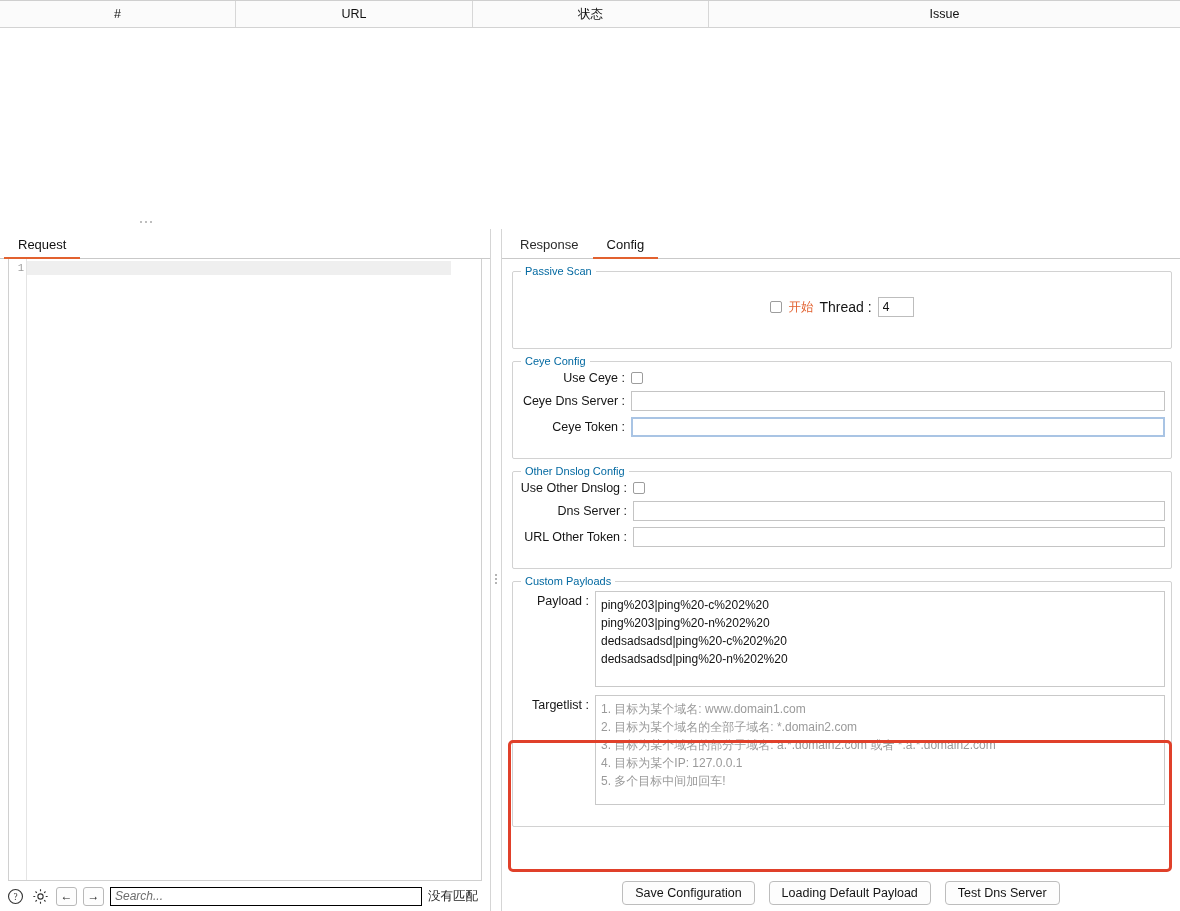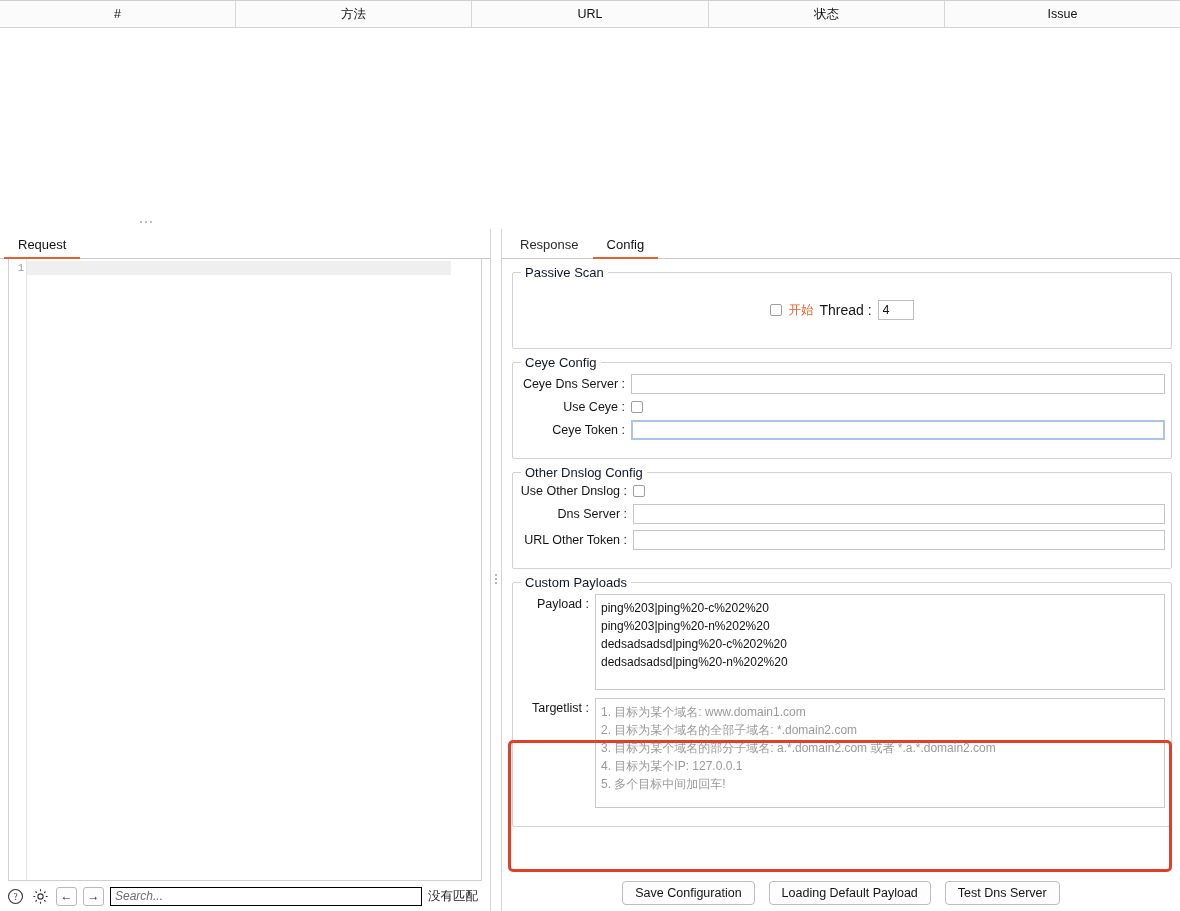--- a/index.html
+++ b/index.html
@@ -237,22 +237,22 @@
   }
   fieldset.group {
     border: 1px solid #d2d2d2;
     border-radius: 2px;
     margin: 0 0 6px 0;
     padding: 4px 6px 6px 6px;
     box-sizing: border-box;
     background: #ffffff;
   }
   fieldset.group > legend {
-    font-size: 13px;
-    color: #0f172a;
+    font-size: 11px;
+    color: #0369a1;
     padding: 0 4px;
     margin-left: 2px;
   }
   .grp-passive { height: 84px; }
   .grp-ceye { height: 104px; }
   .grp-dnslog { height: 104px; }
   .grp-payloads { height: 252px; position: relative; }
 
   .row {
     display: flex;
@@ -375,21 +375,20 @@
   }
 </style>
 </head>
 <body>
 
 <div class="app">
 
   <div class="table-wrap">
     <div class="table-header">
       <div class="th" style="width:236px">#</div>
-      <div class="th" style="width:236px">方法</div>
       <div class="th" style="width:237px">URL</div>
       <div class="th" style="width:236px">状态</div>
       <div class="th" style="flex:1">Issue</div>
     </div>
     <div class="table-body"></div>
   </div>
 
   <div class="main-split">
 
     <div class="left-pane">
@@ -455,26 +454,26 @@
             <span class="cb"></span>
             <span class="start-label">开始</span>
             <span class="thread-label">Thread :</span>
             <input class="thread-input" type="text" value="4" style="">
           </div>
         </fieldset>
 
         <fieldset class="group grp-ceye">
           <legend>Ceye Config</legend>
           <div class="row">
+            <span class="lbl" style="width:112px">Use Ceye :</span>
+            <span class="cb"></span>
+          </div>
+          <div class="row">
             <span class="lbl" style="width:112px">Ceye Dns Server :</span>
             <input class="txt" type="text" value="" style="">
-          </div>
-          <div class="row">
-            <span class="lbl" style="width:112px">Use Ceye :</span>
-            <span class="cb"></span>
           </div>
           <div class="row">
             <span class="lbl" style="width:112px">Ceye Token :</span>
             <input class="txt focused" type="text" autofocus="" value="" style="">
           </div>
         </fieldset>
 
         <fieldset class="group grp-dnslog">
           <legend>Other Dnslog Config</legend>
           <div class="row">

